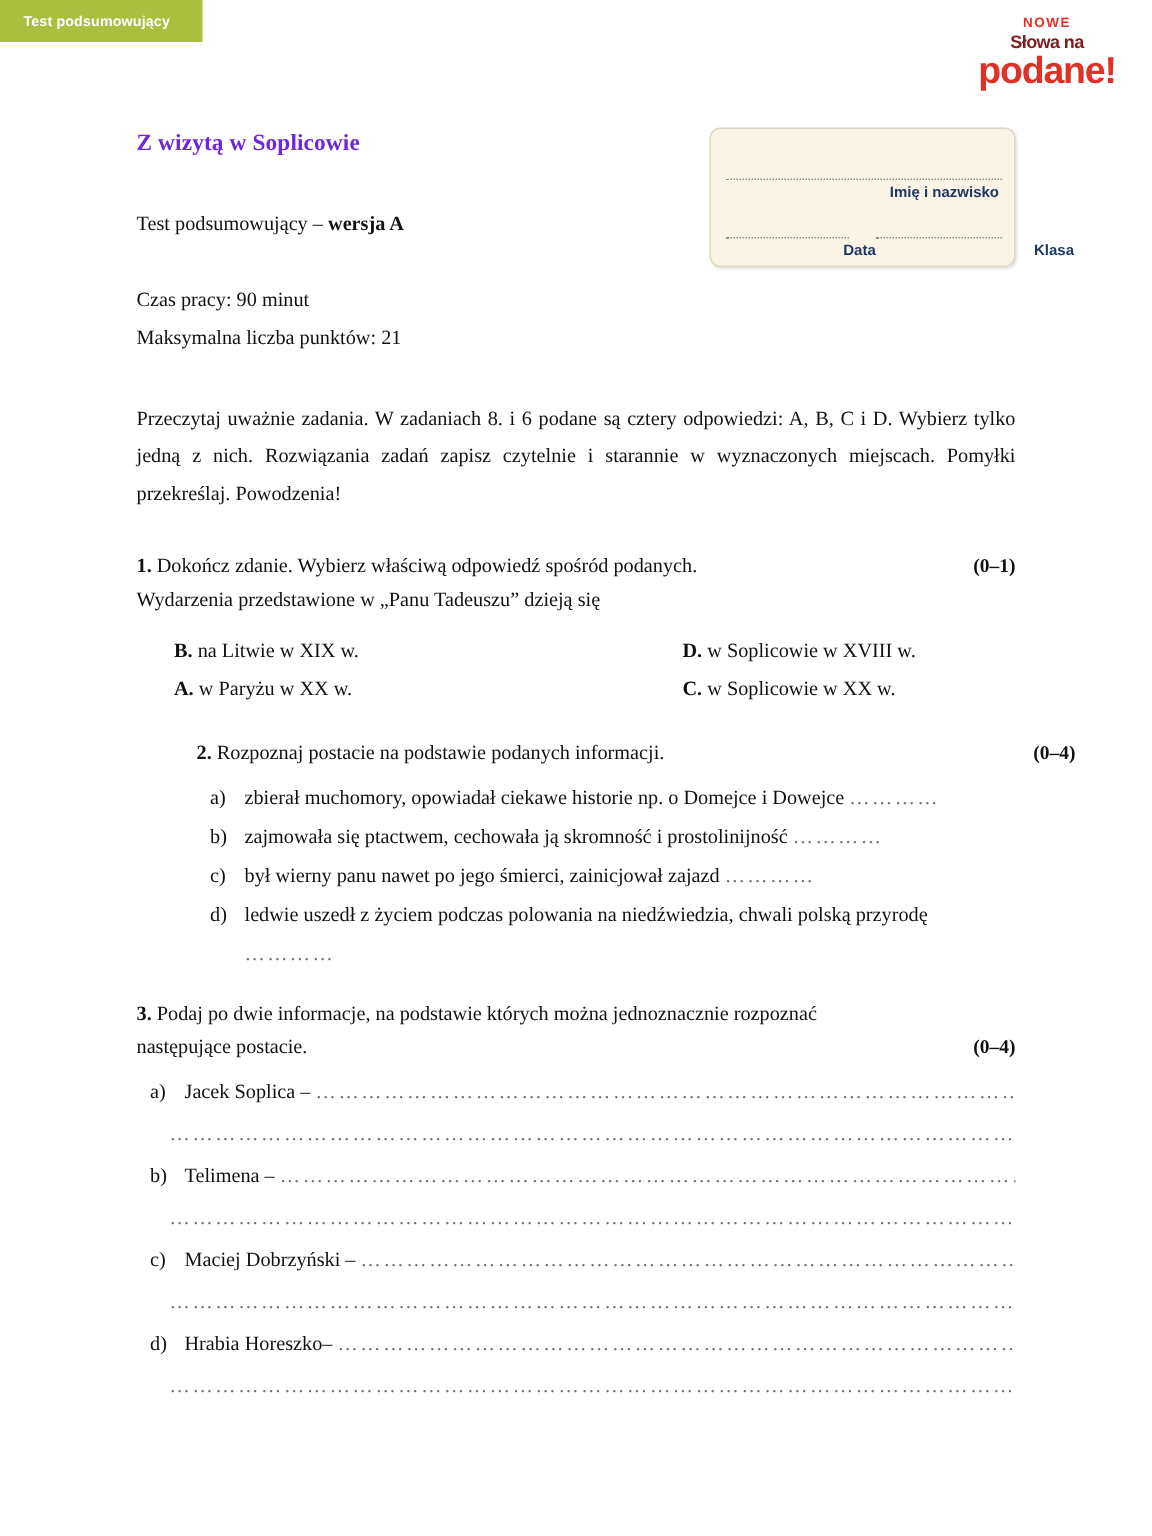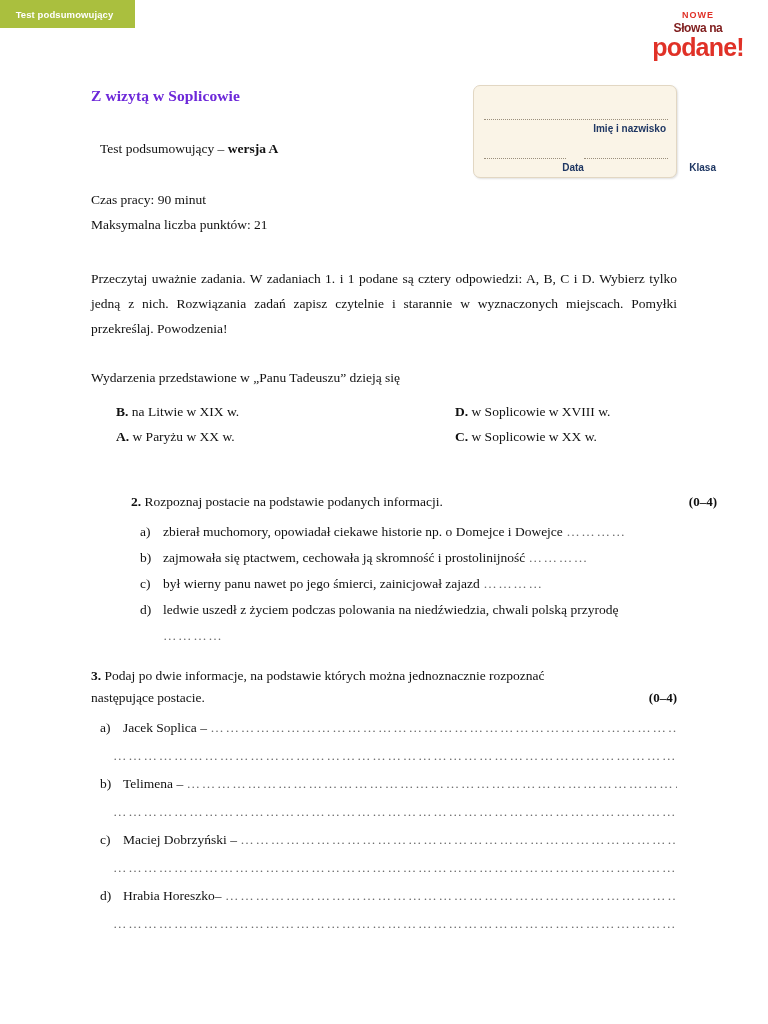--- a/index.html
+++ b/index.html
@@ -82,21 +82,20 @@
     font-weight: bold;
     color: #6d28d9;
     letter-spacing: 0.1px;
   }
 
   .version-line {
     position: absolute;
     left: 91px;
     top: 141px;
     font-size: 13.5px;
-    margin-left: 9px;
   }
   .version-line b { font-weight: bold; }
 
   .meta-line-1 {
     position: absolute;
     left: 91px;
     top: 192px;
     font-size: 13.5px;
   }
   .meta-line-2 {
@@ -258,23 +257,27 @@
 
 <div class="idbox">
   <div class="idbox-dotline dot-name"></div>
   <div class="idbox-dotline dot-data"></div>
   <div class="idbox-dotline dot-klasa"></div>
   <div class="idbox-label lbl-name">Imię i nazwisko</div>
   <div class="idbox-label lbl-data">Data</div>
   <div class="idbox-label lbl-klasa">Klasa</div>
 </div>
 
-<div class="instructions">Przeczytaj uważnie zadania. W zadaniach 1. i 1 podane są cztery odpowiedzi: A, B, C i D. Wybierz tylko jedną z nich. Rozwiązania zadań zapisz czytelnie i starannie w wyznaczonych miejscach. Pomyłki przekreślaj. Powodzenia!</div>
+<div class="instructions">Przeczytaj uważnie zadania. W zadaniach 8. i 6 podane są cztery odpowiedzi: A, B, C i D. Wybierz tylko jedną z nich. Rozwiązania zadań zapisz czytelnie i starannie w wyznaczonych miejscach. Pomyłki przekreślaj. Powodzenia!</div>
 
 <div class="task" id="task1" style="top:366px;">
+  <div class="task-head">
+    <span class="num">1.</span><span> Dokończ zdanie. Wybierz właściwą odpowiedź spośród podanych.</span>
+    <span class="points">(0–1)</span>
+  </div>
   <div class="task-sub">Wydarzenia przedstawione w „Panu Tadeuszu” dzieją się</div>
   <div class="opts">
     <div class="opt-row">
       <span class="opt col-left"><span class="mark">B.</span><span> na Litwie w XIX w.</span></span>
       <span class="opt col-right"><span class="mark">D.</span><span> w Soplicowie w XVIII w.</span></span>
     </div>
     <div class="opt-row">
       <span class="opt col-left"><span class="mark">A.</span><span> w Paryżu w XX w.</span></span>
       <span class="opt col-right"><span class="mark">C.</span><span> w Soplicowie w XX w.</span></span>
     </div>

